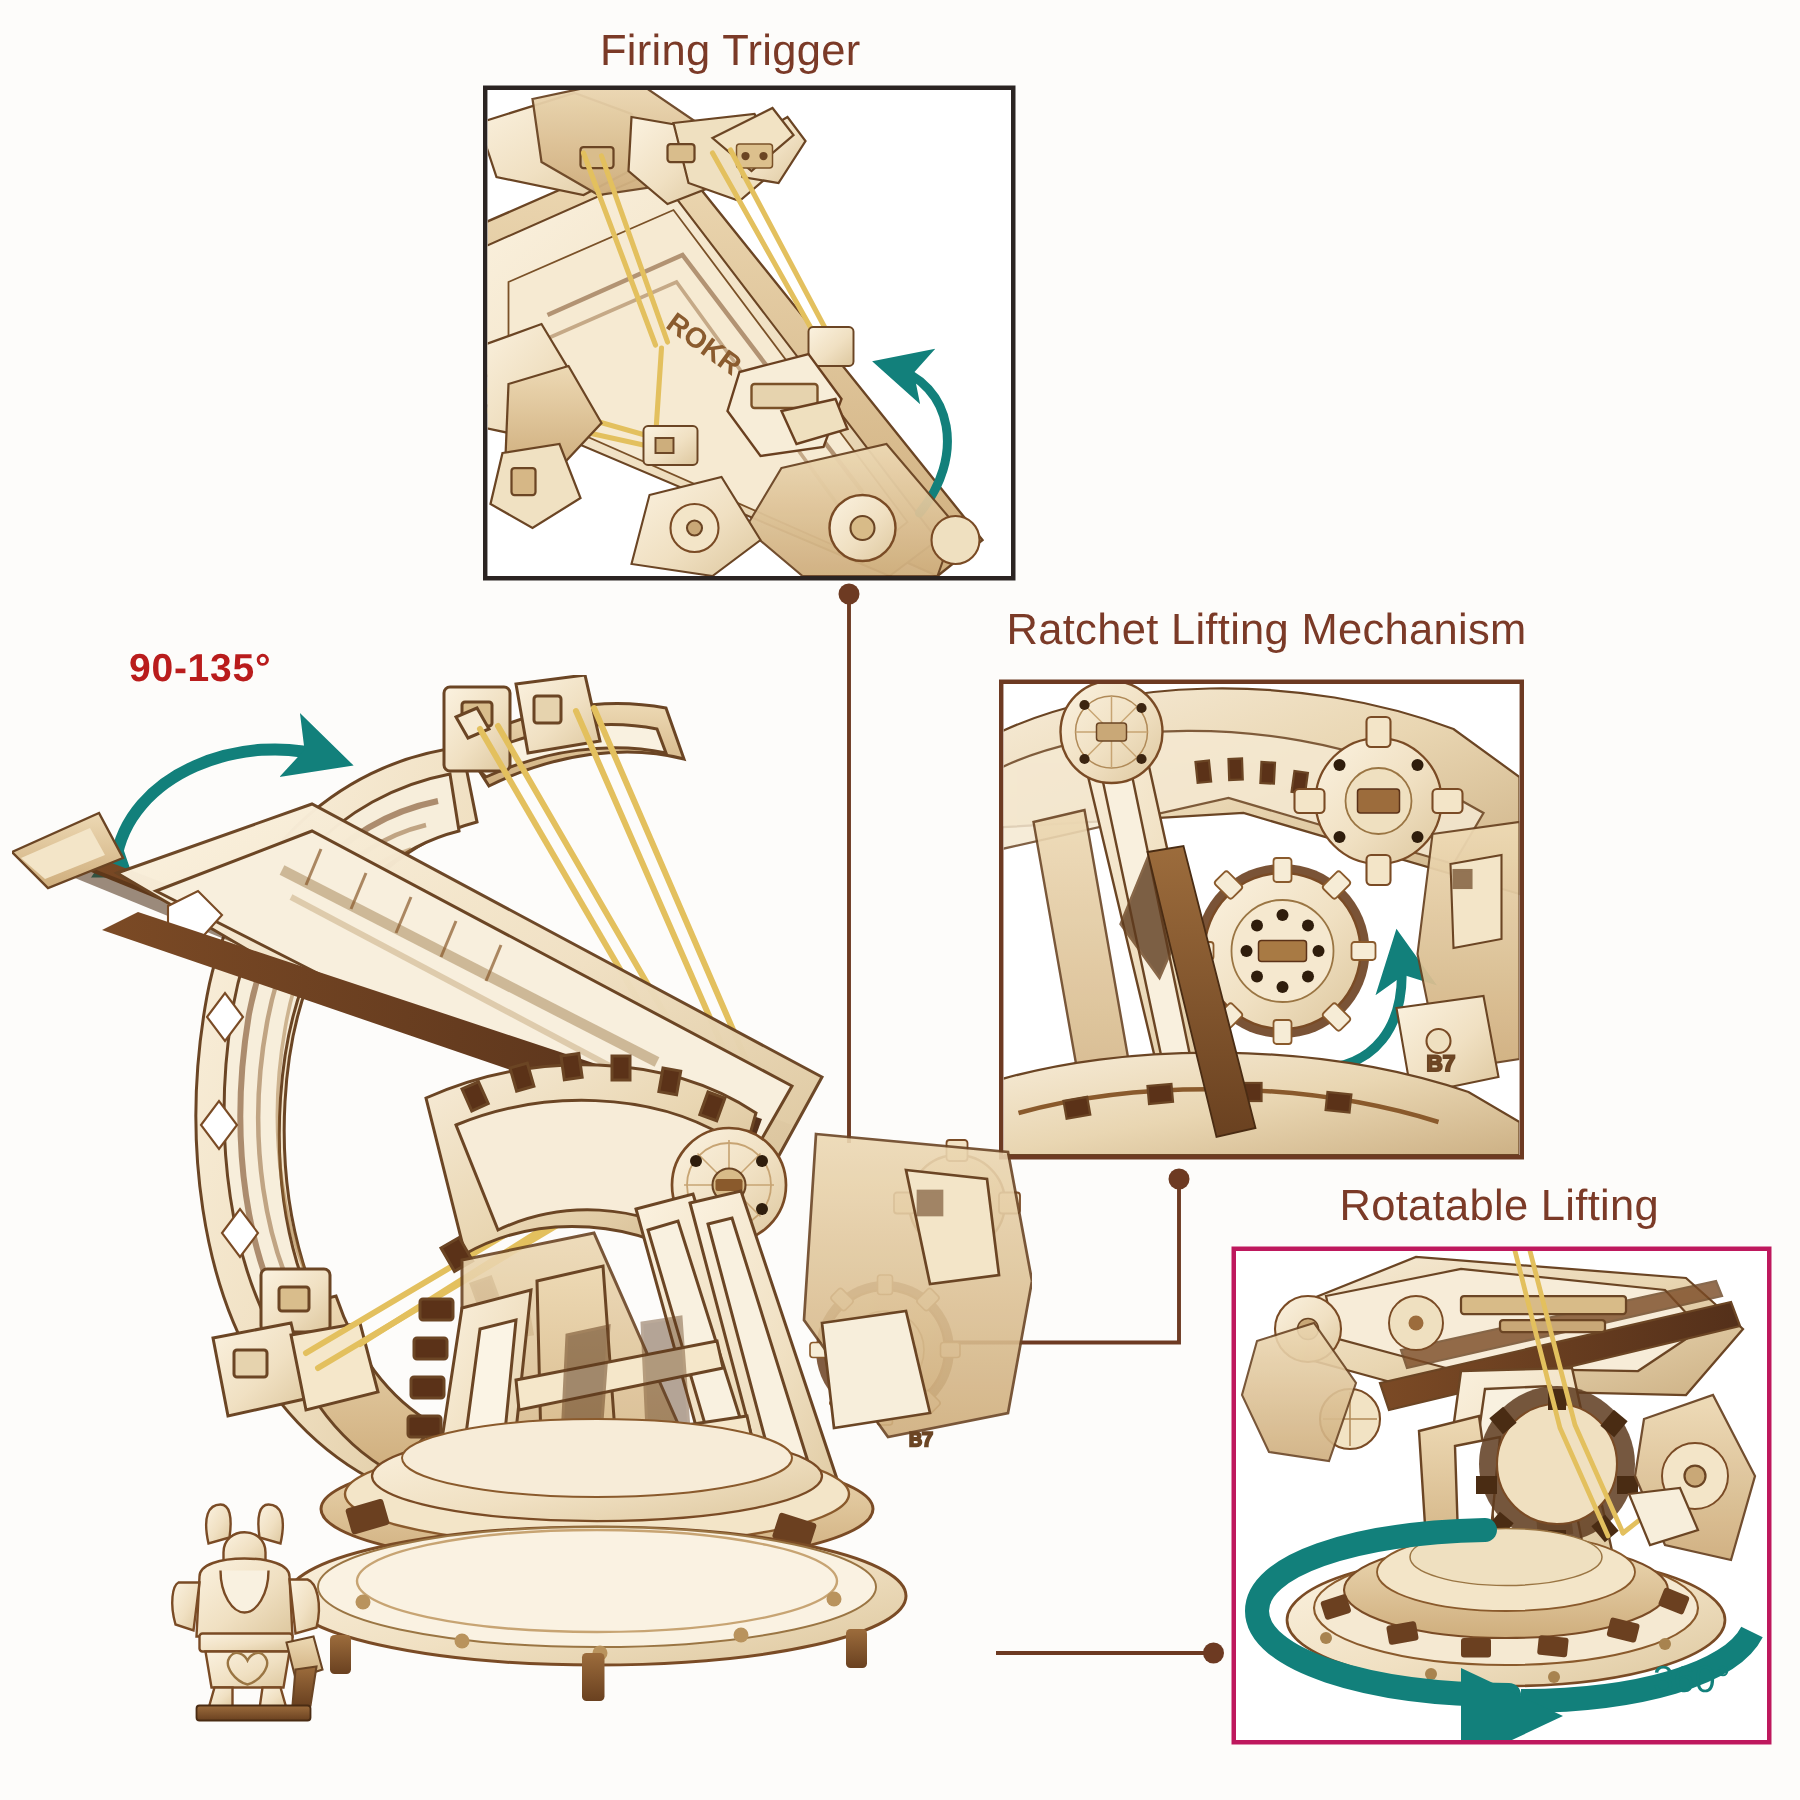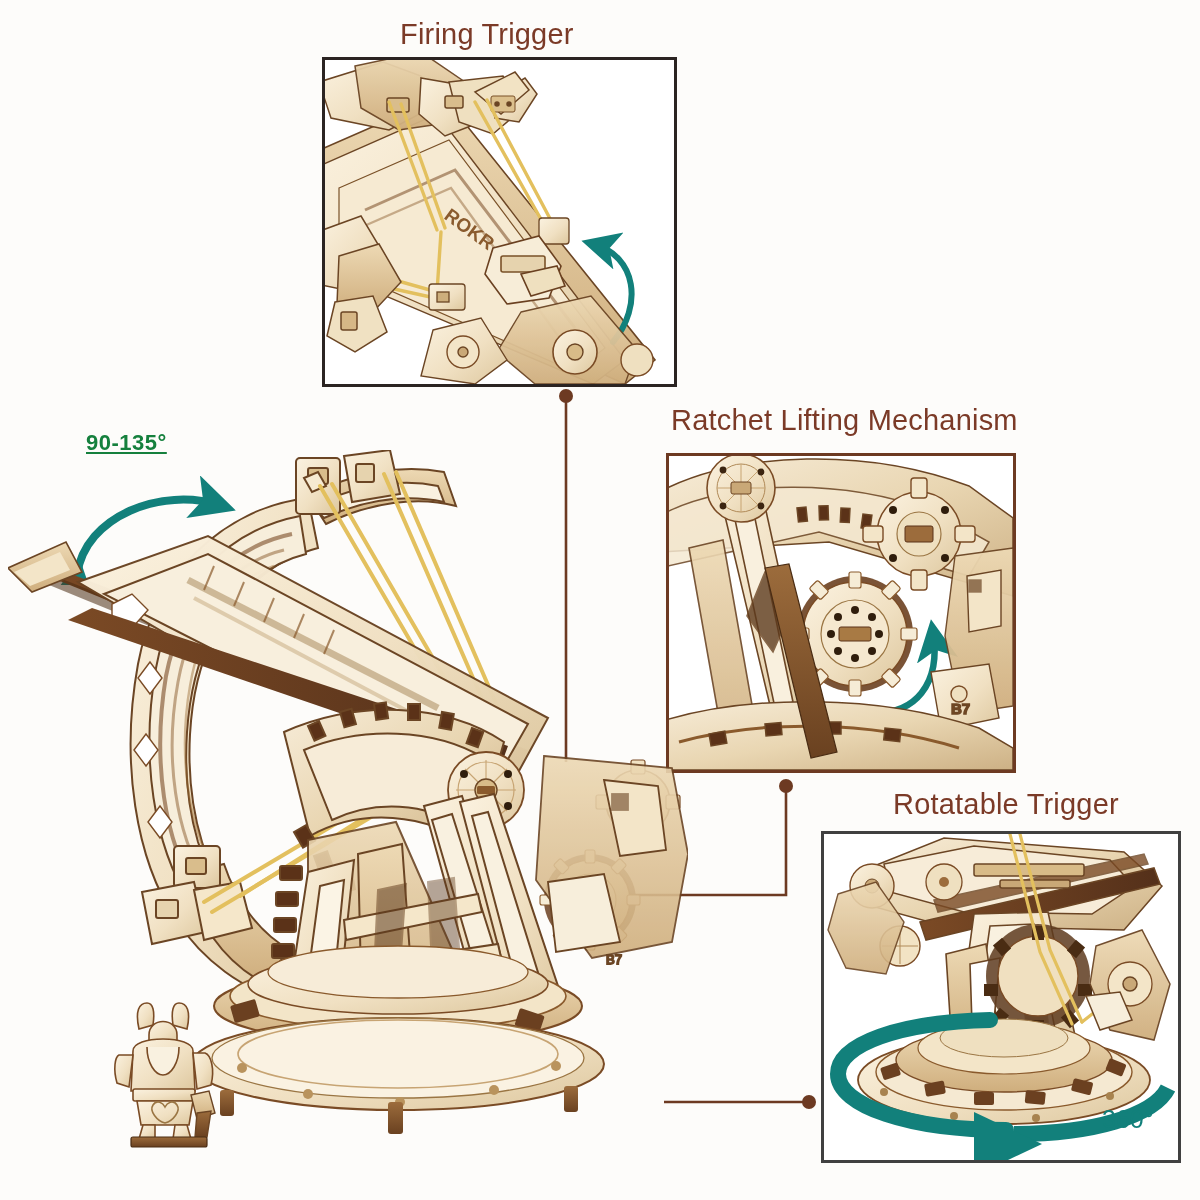--- a/index.html
+++ b/index.html
@@ -26,33 +26,32 @@
 
   
   .panel{
     position:absolute;
     background:#ffffff;
     overflow:hidden;
     box-sizing:border-box;
   }
   #panel-trigger{border:3px solid #2b2422;}
   #panel-ratchet{border:3px solid #6d3a22;}
-  #panel-turret{border:3px solid #404040;}
+  #panel-turret{border:3px solid #be185d;}
 
   .panel svg, #model-wrap svg, #figurine svg{display:block;}
 
   
   .angle-label{
     position:absolute;
-    color:#15803d;
+    color:#b91c1c;
     font-weight:bold;
-    font-size:22px;
+    font-size:26px;
     letter-spacing:.5px;
     white-space:nowrap;
-    text-decoration:underline;
   }
 
   
   #connectors{position:absolute;left:0;top:0;width:1200px;height:1200px;pointer-events:none;}
 
   #model-wrap{position:absolute;left:8px;top:450px;width:680px;height:740px;}
   #figurine{position:absolute;left:105px;top:995px;width:120px;height:155px;}
 </style>
 </head>
 <body>
@@ -277,21 +276,21 @@
           <rect x="96" y="268" width="16" height="12" transform="rotate(-5 96 268)"></rect>
           <rect x="156" y="266" width="16" height="12"></rect>
           <rect x="216" y="272" width="16" height="12" transform="rotate(6 216 272)"></rect>
         </g>
       </g>
 
       <path d="M96,112 L120,108 L168,296 L142,302 Z" fill="url(#woodD)" stroke="#4a2c13" stroke-width="1.2"></path>
     </svg>
   </div>
 
-  <div class="panel-title" style="left:893px;top:788px;">Rotatable Trigger</div>
+  <div class="panel-title" style="left:893px;top:788px;">Rotatable Lifting</div>
 
   <div class="panel" id="panel-turret" style="left:821px;top:831px;width:360px;height:332px;">
     <svg width="354" height="326" viewBox="0 0 354 326">
       <rect width="354" height="326" fill="#ffffff"></rect>
 
       <g stroke="#6b4524" stroke-width="1.5">
         <path d="M30,40 L120,4 L300,18 L338,52 L300,96 L120,92 L40,70 Z" fill="url(#panelWood)"></path>
         <path d="M60,30 L150,12 L286,26 L310,52 L268,80 L140,78 L66,58 Z" fill="#f7ecd8"></path>
 
         <path d="M96,88 L330,34 L336,50 L102,106 Z" fill="url(#woodBolt)"></path>

